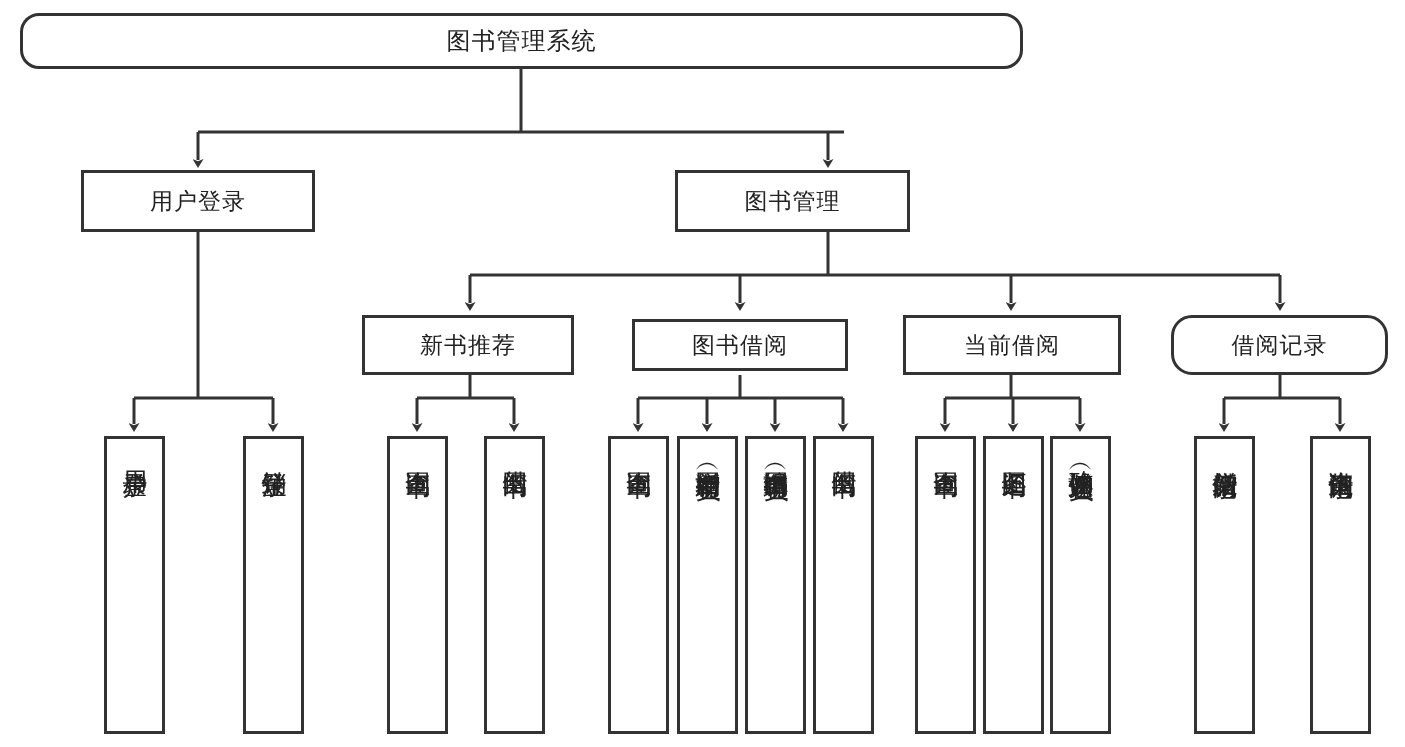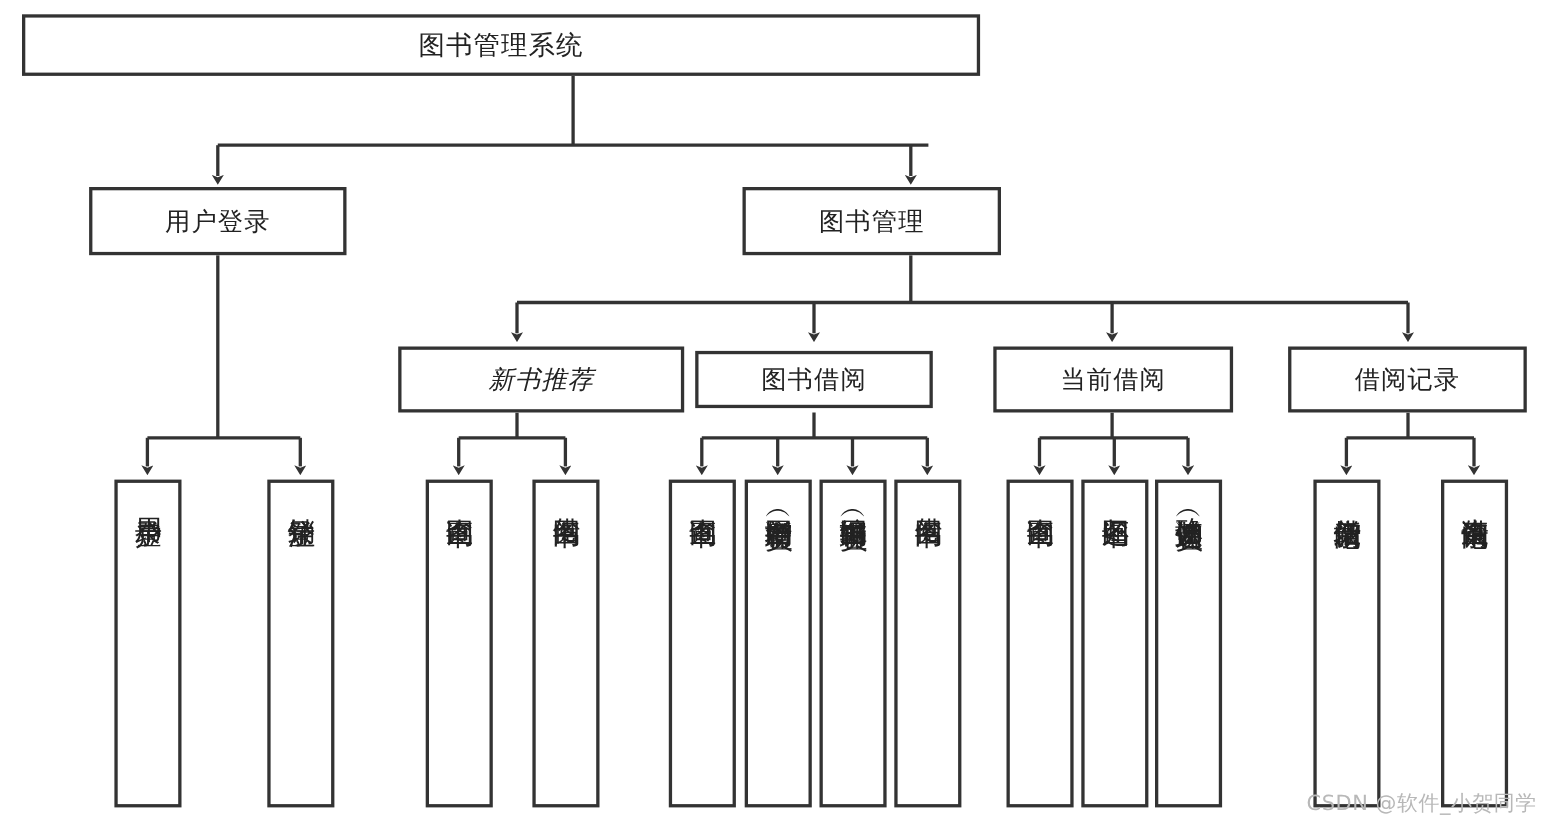--- a/index.html
+++ b/index.html
@@ -115,41 +115,41 @@
       <path d="M1013,398 L1013,424" marker-end="url(#arrow)"></path>
       <path d="M1080,398 L1080,424" marker-end="url(#arrow)"></path>
 
       <path d="M1280,375 L1280,398"></path>
       <path d="M1224,398 L1340,398"></path>
       <path d="M1224,398 L1224,424" marker-end="url(#arrow)"></path>
       <path d="M1340,398 L1340,424" marker-end="url(#arrow)"></path>
     </g>
   </svg>
 
-  <div class="node horiz root" style="left:20px; top:13px; width:871px; height:56px;">
+  <div class="node horiz root" style="left:20px; top:13px; width:1003px; height:56px;border-radius:19px;">
     <span>图书管理系统</span>
   </div>
 
   <div class="node horiz" style="left:81px; top:170px; width:234px; height:62px;">
     <span>用户登录</span>
   </div>
   <div class="node horiz" style="left:675px; top:170px; width:235px; height:62px;">
     <span>图书管理</span>
   </div>
 
-  <div class="node horiz" style="left:362px; top:315px; width:260px; height:60px;font-style:italic;">
+  <div class="node horiz" style="left:362px; top:315px; width:212px; height:60px;">
     <span>新书推荐</span>
   </div>
   <div class="node horiz" style="left:632px; top:319px; width:216px; height:52px;">
     <span>图书借阅</span>
   </div>
   <div class="node horiz" style="left:903px; top:315px; width:218px; height:60px;">
     <span>当前借阅</span>
   </div>
-  <div class="node horiz" style="left:1171px; top:315px; width:217px; height:60px;">
+  <div class="node horiz" style="left:1171px; top:315px; width:217px; height:60px;border-radius:21px;">
     <span>借阅记录</span>
   </div>
 
   <div class="node vert" style="left:104px; top:436px; width:61px; height:298px;">
     <span class="vert-label">用户登录</span>
   </div>
   <div class="node vert" style="left:243px; top:436px; width:61px; height:298px;">
     <span class="vert-label">注销登录</span>
   </div>
   <div class="node vert" style="left:387px; top:436px; width:61px; height:298px;">
@@ -179,15 +179,14 @@
   <div class="node vert" style="left:1050px; top:436px; width:61px; height:298px;">
     <span class="vert-label">确认归还（管理员）</span>
   </div>
   <div class="node vert" style="left:1194px; top:436px; width:61px; height:298px;">
     <span class="vert-label">新增借阅记录</span>
   </div>
   <div class="node vert" style="left:1310px; top:436px; width:61px; height:298px;">
     <span class="vert-label">查询借阅记录</span>
   </div>
 
-  <div class="watermark">CSDN @软件_小贺同学</div>
 
 </div>
 
 </body></html>

